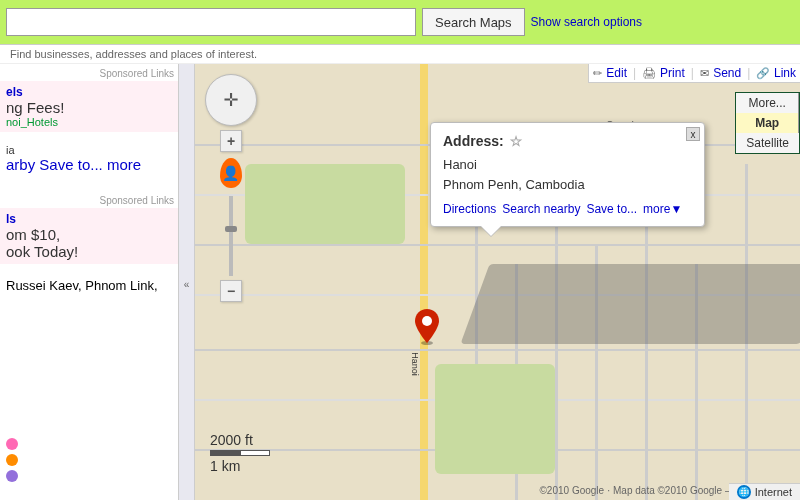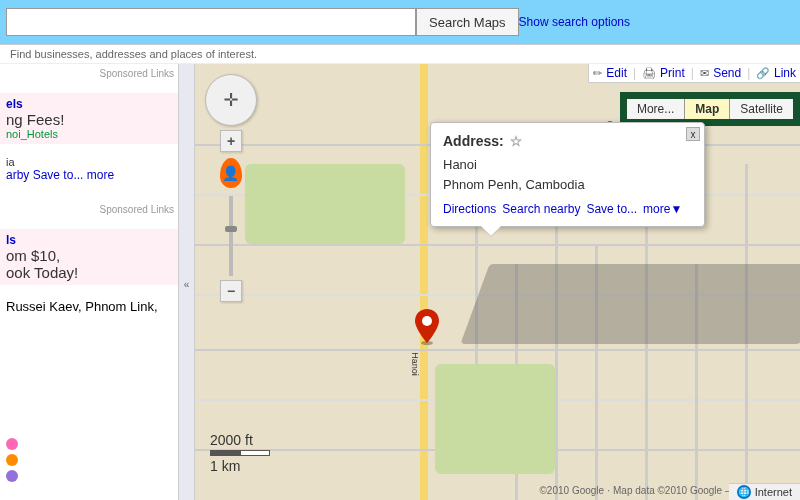--- a/index.html
+++ b/index.html
@@ -4,21 +4,22 @@
   <style>
     * { margin: 0; padding: 0; box-sizing: border-box; }
     body { width: 800px; height: 500px; overflow: hidden; font-family: Arial, sans-serif; font-size: 13px; background: #fff; }
 
     
     #header {
       display: flex;
       align-items: center;
       padding: 8px 6px;
       border-bottom: 1px solid #ccc;
-      background: #7dd3fc;
+      background: #bef264;
+      gap: 6px;
     }
     #search-input {
       width: 410px;
       height: 28px;
       border: 1px solid #999;
       padding: 4px 6px;
       font-size: 13px;
       color: #333;
     }
     #search-button {
@@ -76,21 +77,21 @@
       justify-content: center;
       cursor: pointer;
       font-size: 10px;
       color: #666;
     }
 
     .sponsored-label {
       text-align: right;
       font-size: 10px;
       color: #999;
-      padding: 4px 20px 14px 6px;
+      padding: 4px 20px 2px 6px;
     }
 
     .ad-block {
       padding: 4px 20px 4px 6px;
       background: #fff0f5;
       margin-bottom: 2px;
     }
 
     .ad-block .ad-title {
       color: #00c;
@@ -115,21 +116,21 @@
     .sidebar-result {
       padding: 4px 20px 4px 6px;
     }
 
     .sidebar-result .res-sub {
       font-size: 11px;
       color: #333;
     }
 
     .sidebar-result .res-links {
-      font-size: 12px;
+      font-size: 15px;
       color: #00c;
     }
 
     .dot-pink { width: 12px; height: 12px; border-radius: 50%; background: #ff69b4; display: inline-block; margin: 2px 6px; }
     .dot-orange { width: 12px; height: 12px; border-radius: 50%; background: #ff8c00; display: inline-block; margin: 2px 6px; }
     .dot-purple { width: 12px; height: 12px; border-radius: 50%; background: #9370db; display: inline-block; margin: 2px 6px; }
 
     .dots-row {
       position: absolute;
       bottom: 20px;
@@ -179,22 +180,23 @@
       color: #555;
     }
 
     
     #map-view-buttons {
       position: absolute;
       top: 28px;
       right: 0;
       display: flex;
       z-index: 10;
-      border: 7px solid #14532d;
+      border: 1px solid #14532d;
       background: #fff;
+      flex-direction: column;
     }
 
     .view-btn {
       padding: 3px 10px;
       font-size: 12px;
       border: none;
       background: #f5f5f5;
       cursor: pointer;
       border-right: 1px solid #999;
       color: #333;

